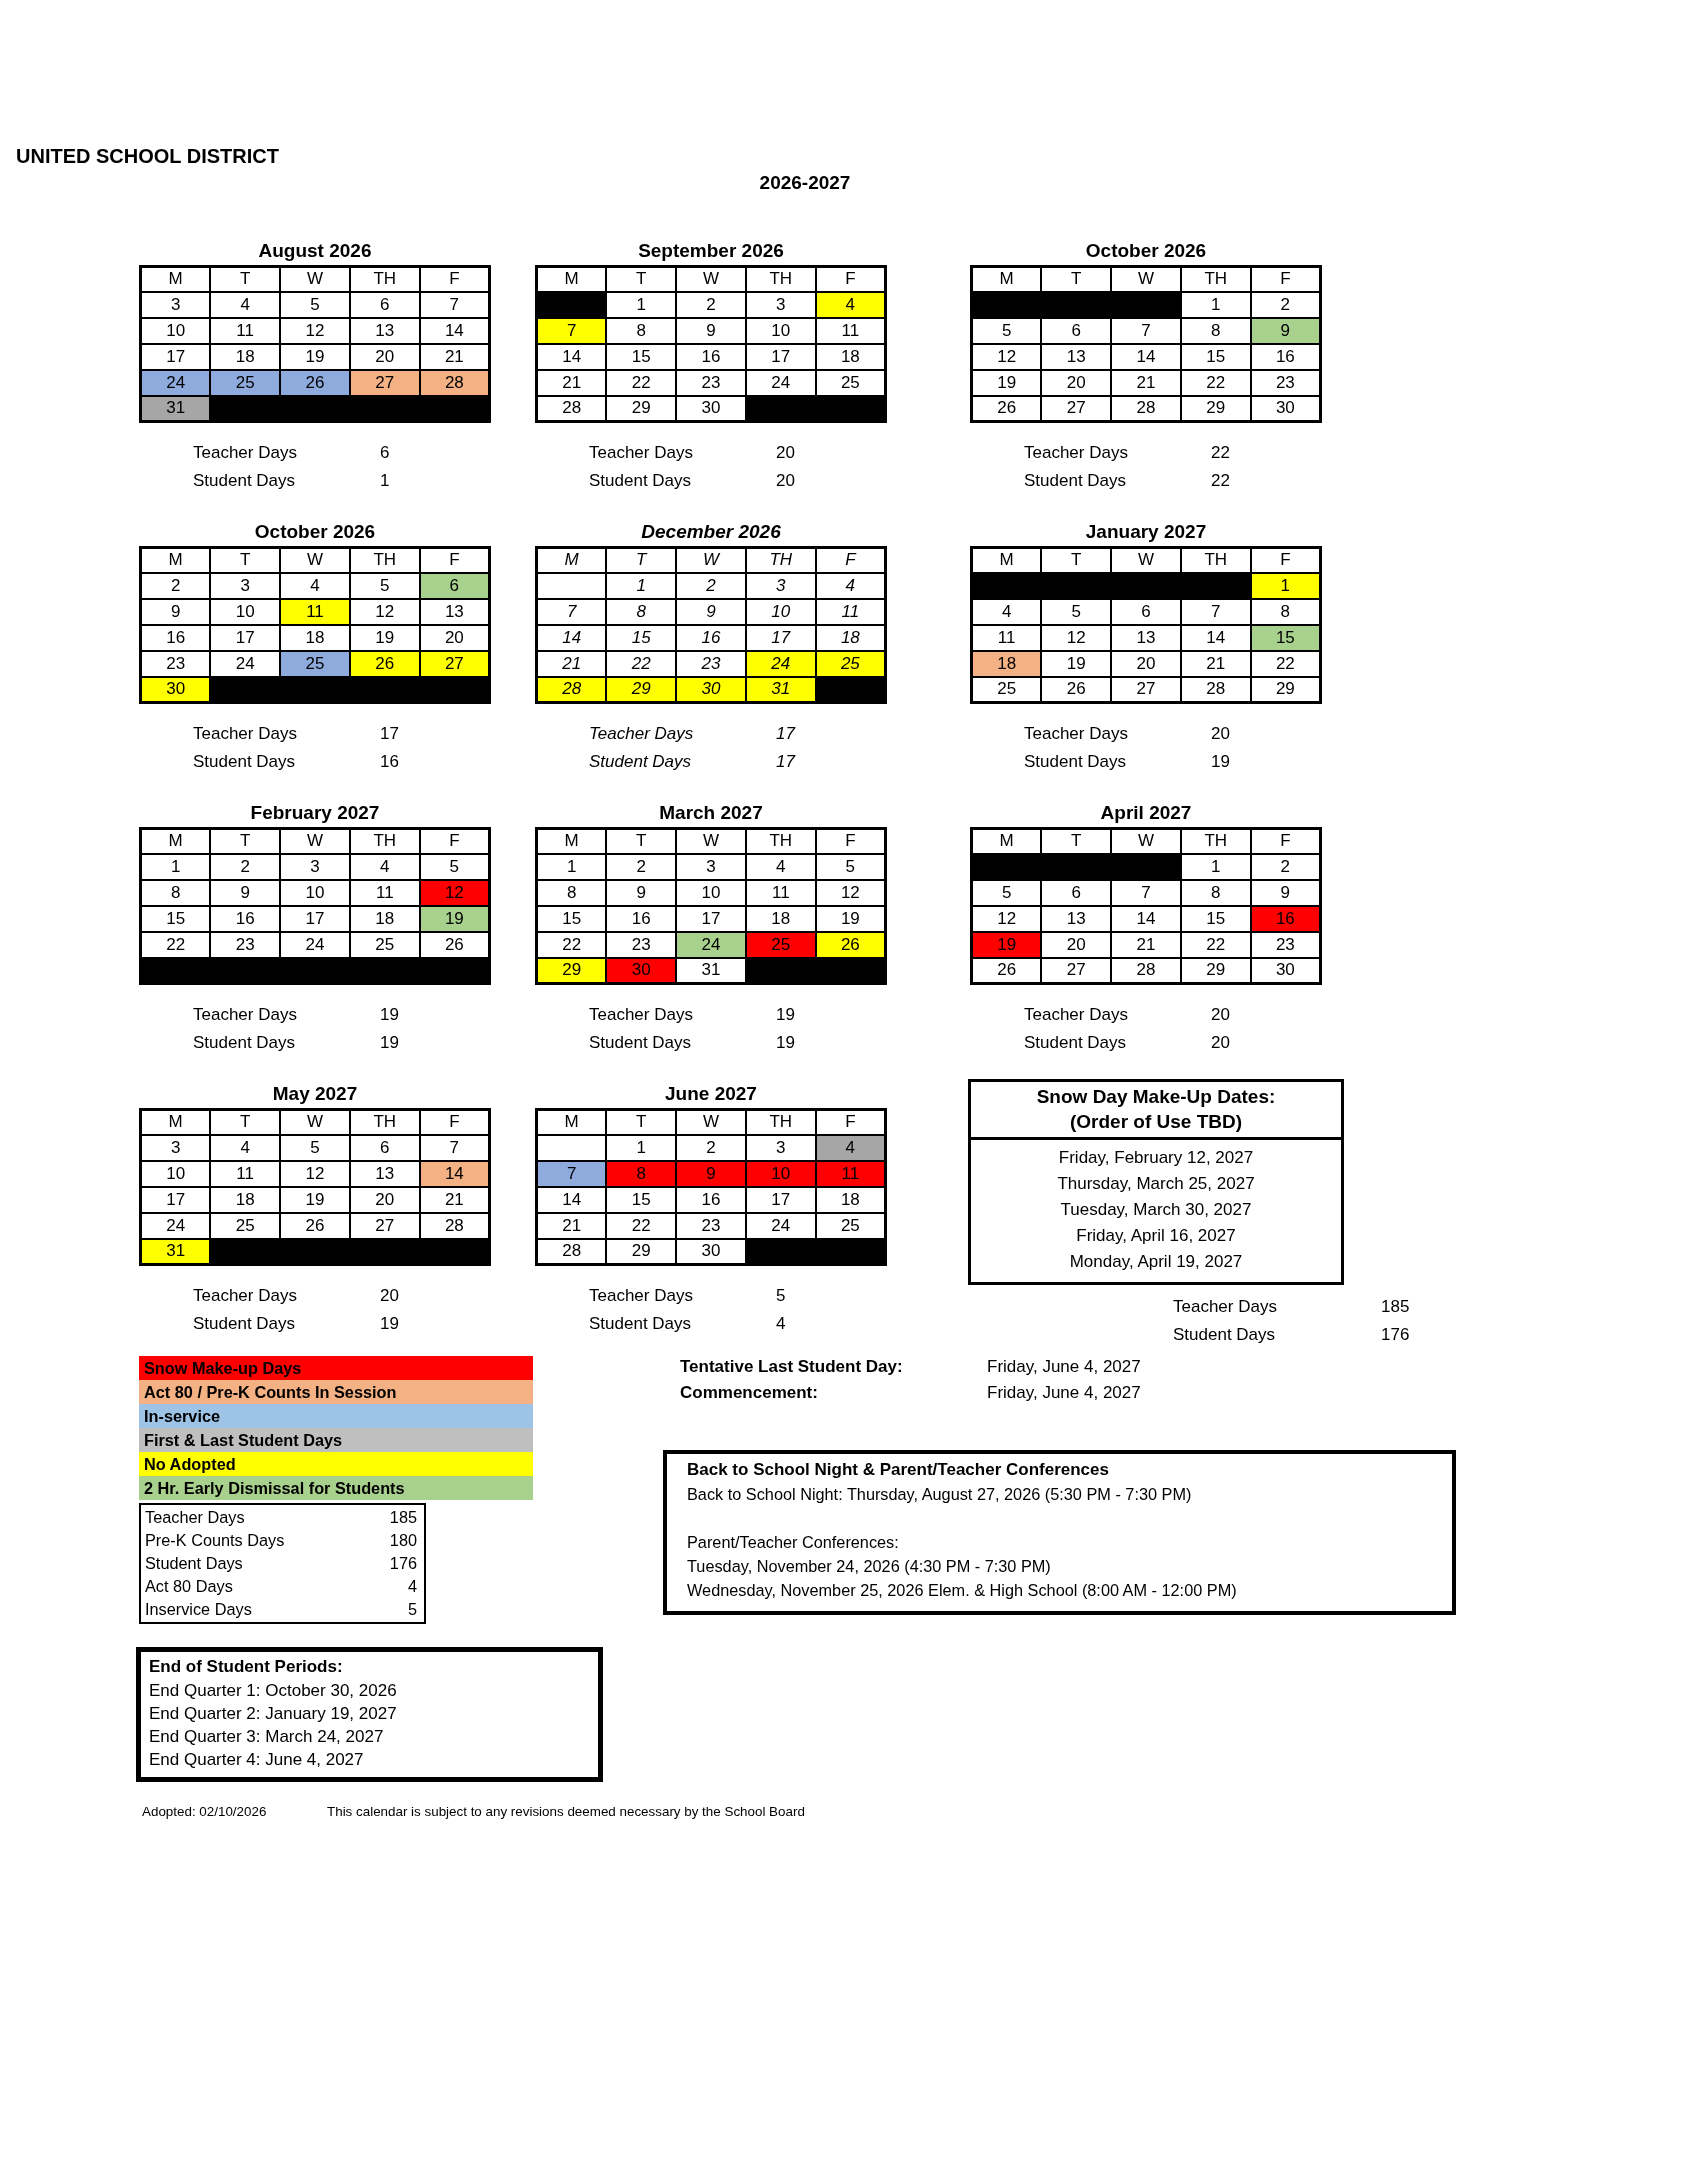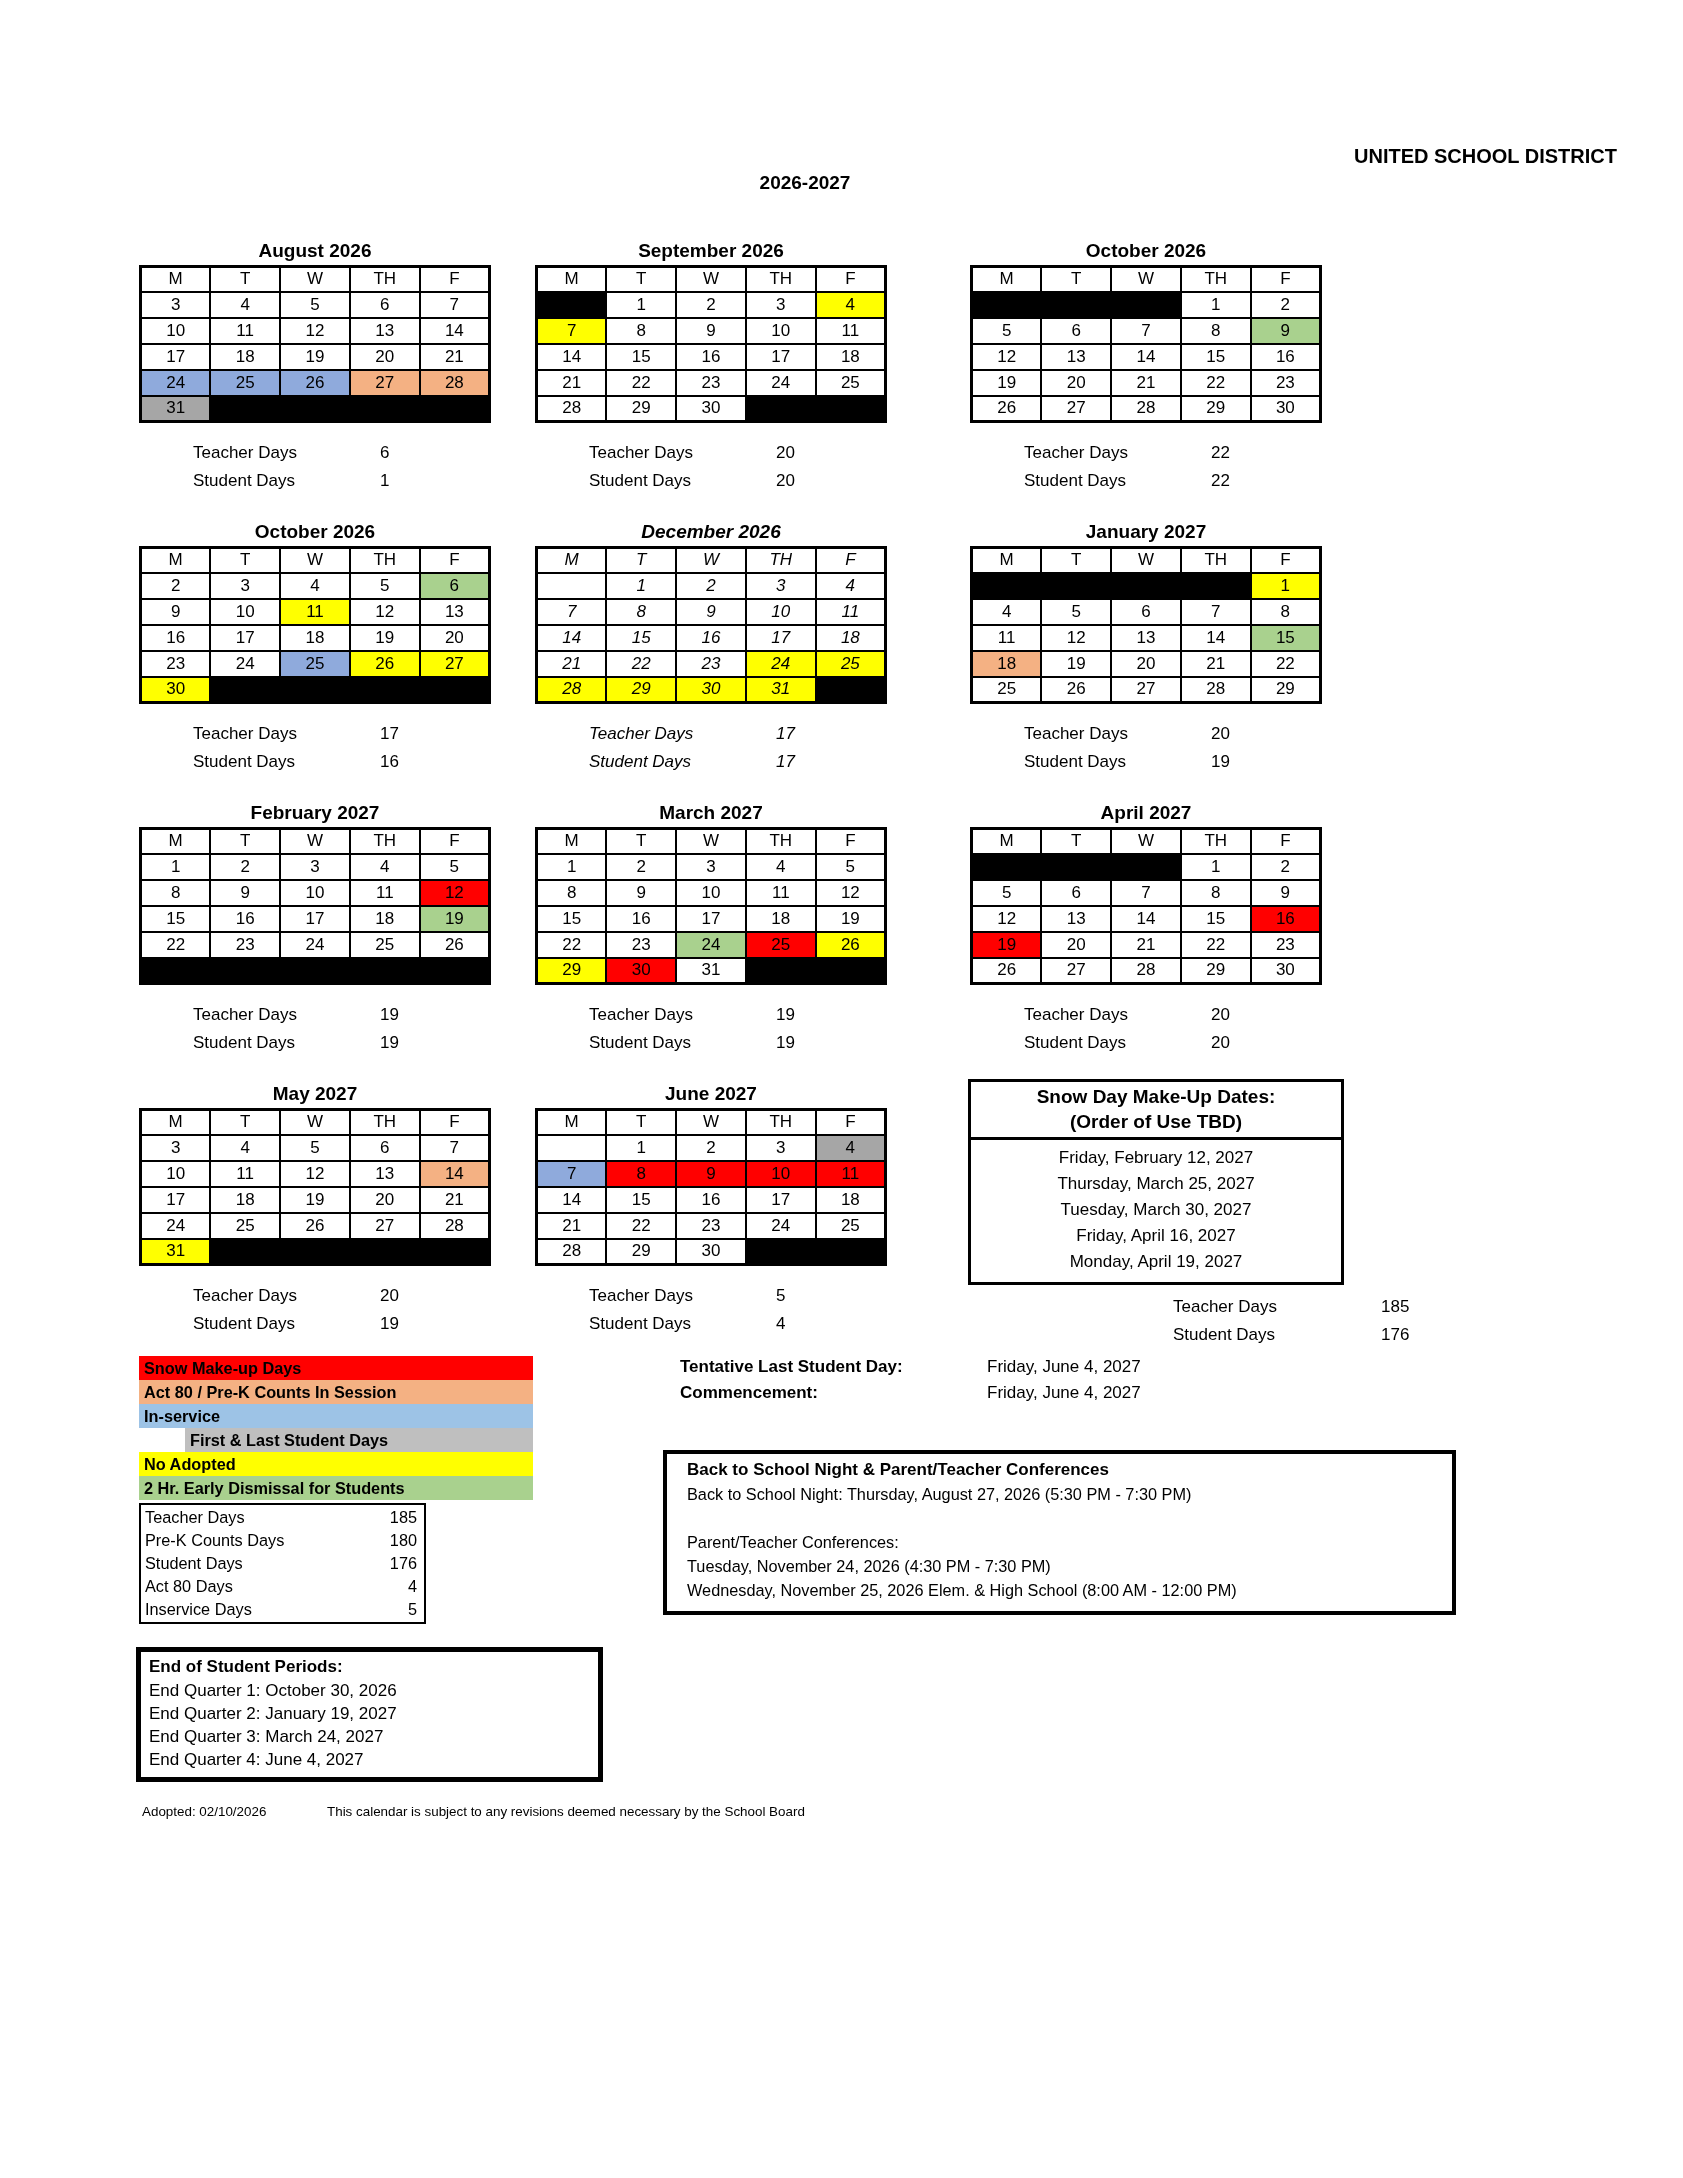--- a/index.html
+++ b/index.html
@@ -1,20 +1,20 @@
 <!DOCTYPE html>
 <html><head>
 <meta charset="utf-8">
 <style>
   *{margin:0;padding:0;box-sizing:border-box}
   html,body{background:#ffffff}
   body{font-family:"Liberation Sans",sans-serif;color:#000}
   .page{position:relative;width:1683px;height:2178px;background:#fff;overflow:hidden}
 
-  .doc-title{position:absolute;left:7px;top:145px;width:1610px;text-align:right;font-weight:bold;font-size:20px}
+  .doc-title{position:absolute;left:16px;top:145px;width:1610px;text-align:left;font-weight:bold;font-size:20px}
   .doc-subtitle{position:absolute;left:0;top:172px;width:1610px;text-align:center;font-weight:bold;font-size:19px}
 
   .month-block{position:absolute;width:352px}
   .month-title{text-align:center;font-weight:bold;font-size:19px;margin-bottom:3px;white-space:nowrap}
   table.cal{border-collapse:collapse;border:3px solid #000;width:352px;table-layout:fixed}
   .cal th,.cal td{border:2px solid #000;height:26px;text-align:center;font-size:17px;padding:0;overflow:hidden}
   .cal th{font-weight:normal;background:#fff;height:25px}
 
   .day-counts{margin-top:16px}
   .count-row{position:relative;height:28px;font-size:17px;line-height:28px}
@@ -734,21 +734,21 @@
     <div class="count-row">
       <span class="count-label">Student Days</span>
       <span class="count-val">176</span>
     </div>
   </div>
 
   <div id="legend">
       <div class="legend-row" style="background: rgb(255, 0, 0);">Snow Make-up Days</div>
       <div class="legend-row" style="background: rgb(244, 177, 131);">Act 80 / Pre-K Counts In Session</div>
       <div class="legend-row" style="background: rgb(157, 195, 230);">In-service</div>
-      <div class="legend-row" style="background: rgb(191, 191, 191); margin-left: 46px;">First &amp; Last Student Days</div>
+      <div class="legend-row" style="background: rgb(191, 191, 191);">First &amp; Last Student Days</div>
       <div class="legend-row" style="background: rgb(255, 255, 0);">No Adopted</div>
       <div class="legend-row" style="background: rgb(169, 209, 142);">2 Hr. Early Dismissal for Students</div>
     </div>
 
   <div id="counts-box">
       <div class="cb-row">
         <span class="cb-label">Teacher Days</span>
         <span class="cb-val">185</span>
       </div>
       <div class="cb-row">

